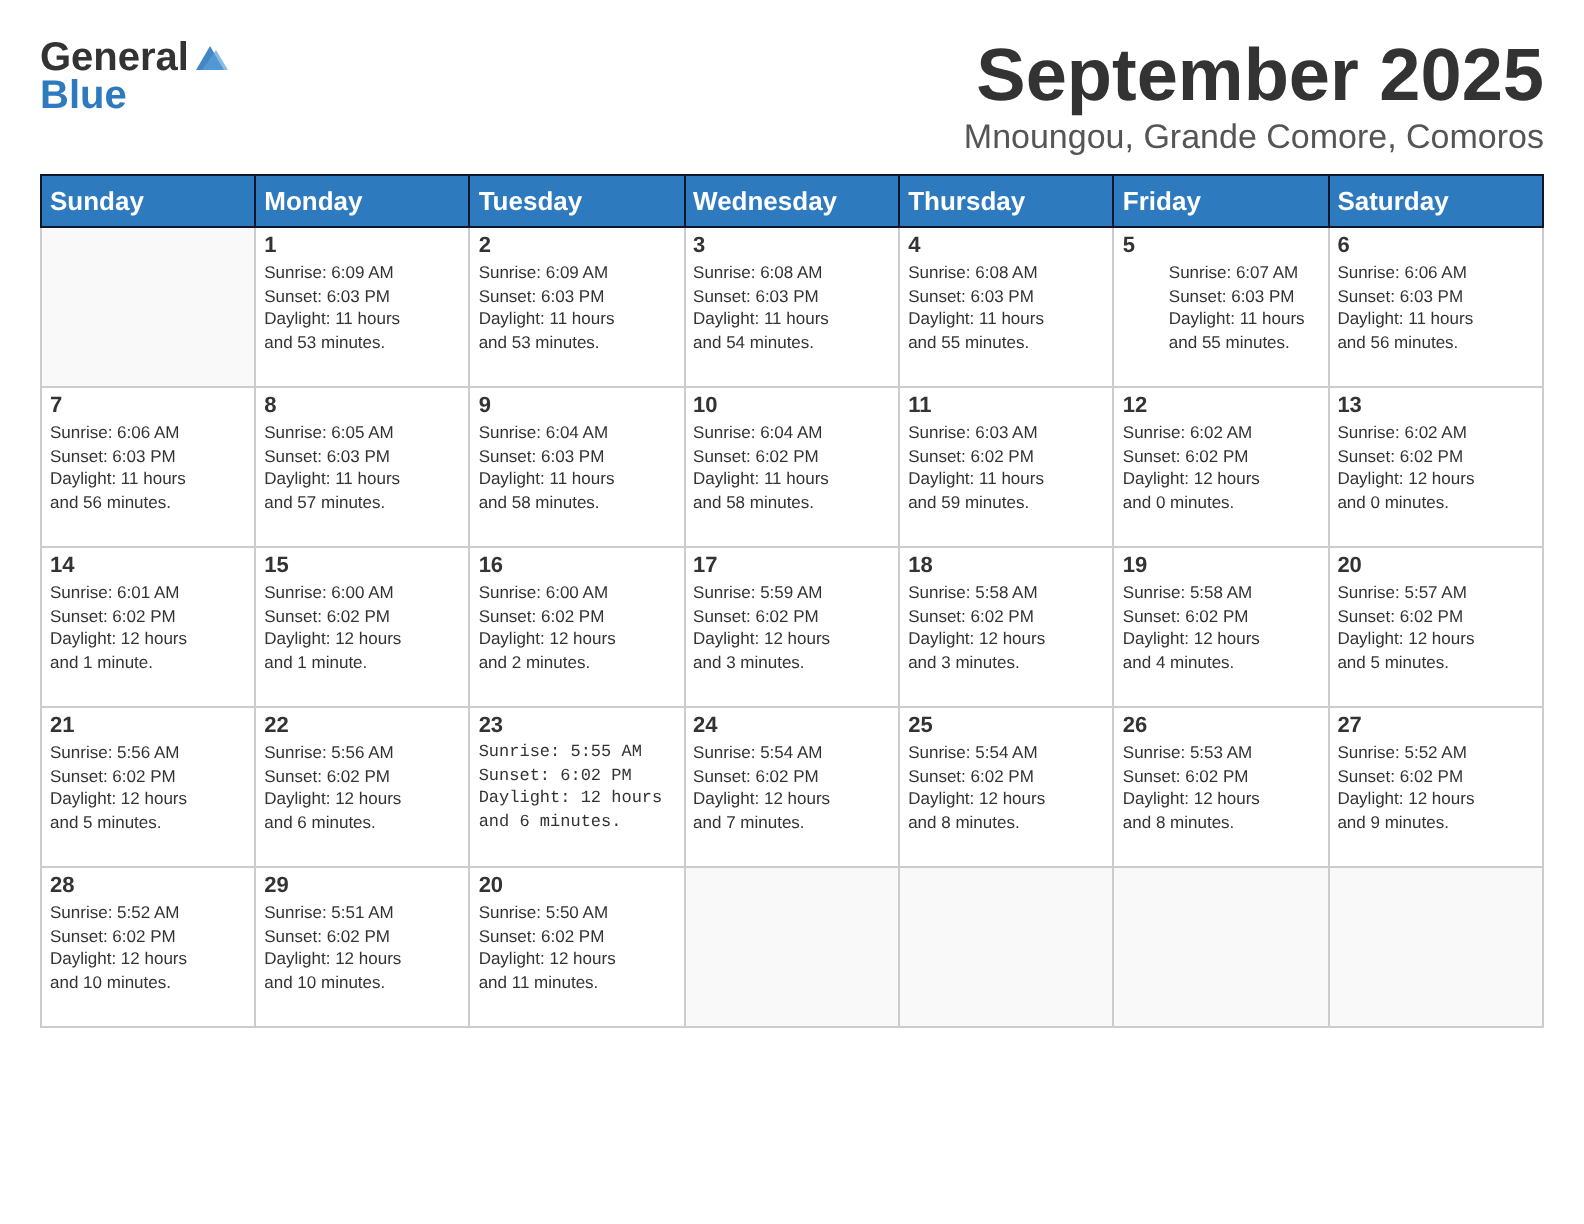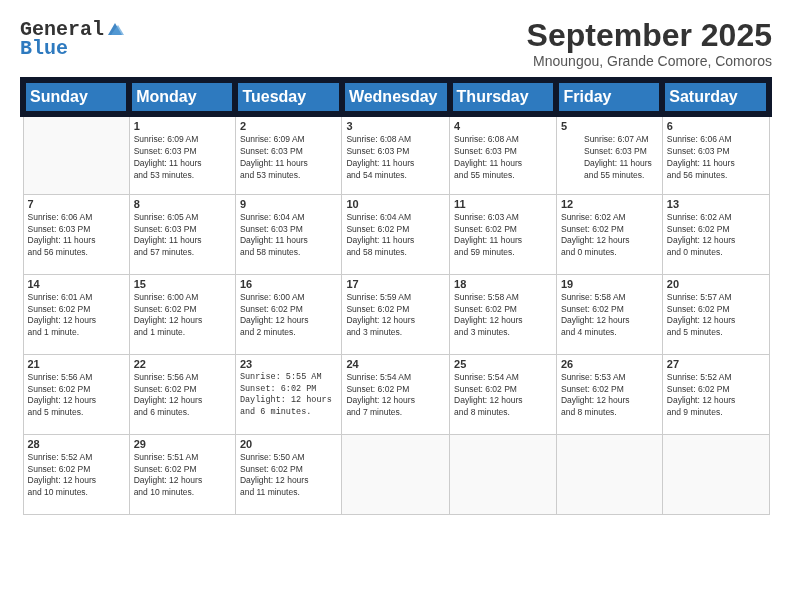--- a/index.html
+++ b/index.html
@@ -18,48 +18,47 @@
     .header {
       display: flex;
       justify-content: space-between;
       align-items: flex-start;
       margin-bottom: 8px;
     }
     .logo {
       display: flex;
       flex-direction: column;
       align-items: flex-start;
-      font-family: Liberation Mono, monospace;
     }
     .title-block {
       text-align: right;
     }
     .month-title {
-      font-size: 32px;
+      font-size: 37px;
       font-weight: bold;
       color: #333;
       line-height: 1.1;
     }
     .location {
-      font-size: 14px;
+      font-size: 17px;
       color: #555;
     }
     .calendar {
       width: 100%;
       border-collapse: collapse;
       font-size: 9.5px;
     }
     .calendar th {
       background-color: #2e7abf;
       color: #fff;
       padding: 5px 4px;
-      font-size: 16px;
+      font-size: 13px;
       font-weight: bold;
       text-align: left;
-      border: 6px solid #0f172a;
+      border: 1px solid #0f172a;
     }
     .calendar td {
       border: 1px solid #ccc;
       vertical-align: top;
       padding: 3px 4px;
       width: 108px;
       height: 80px;
     }
     .day-num {
       font-size: 11px;

